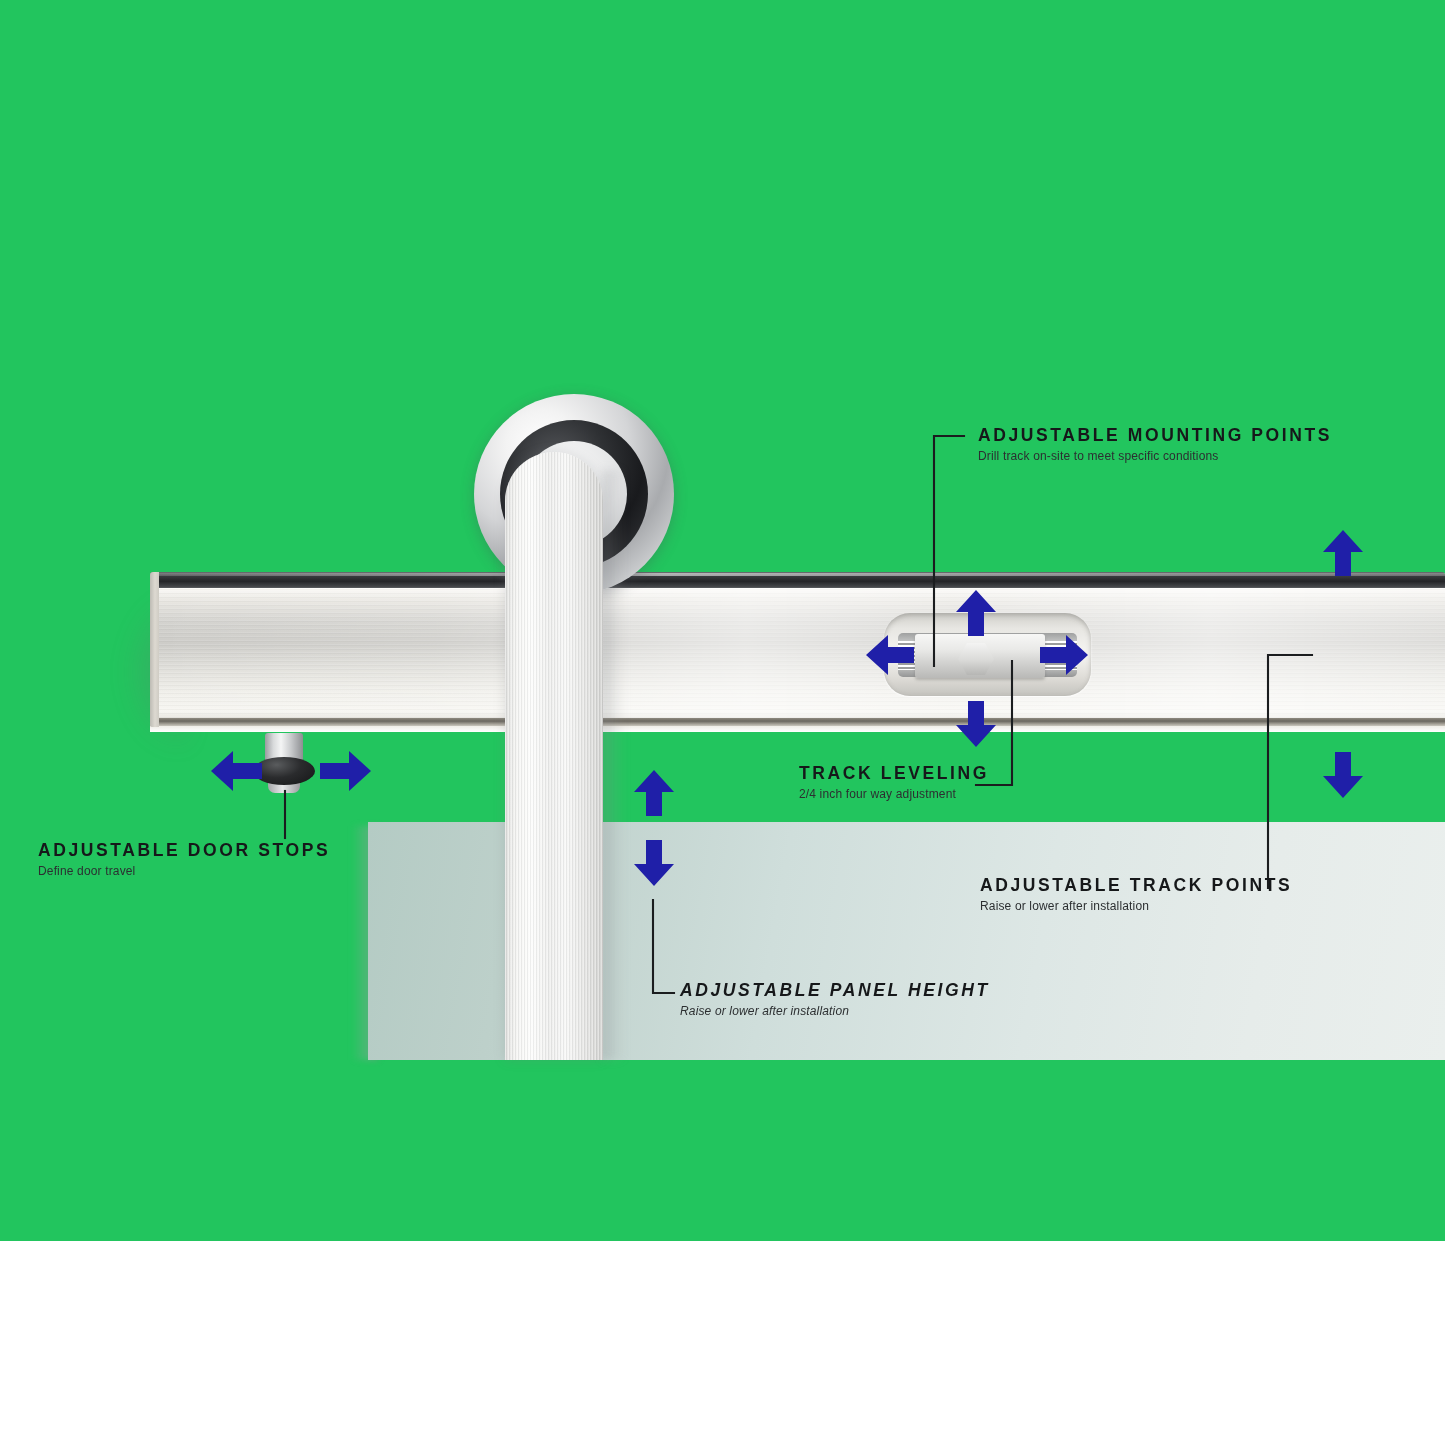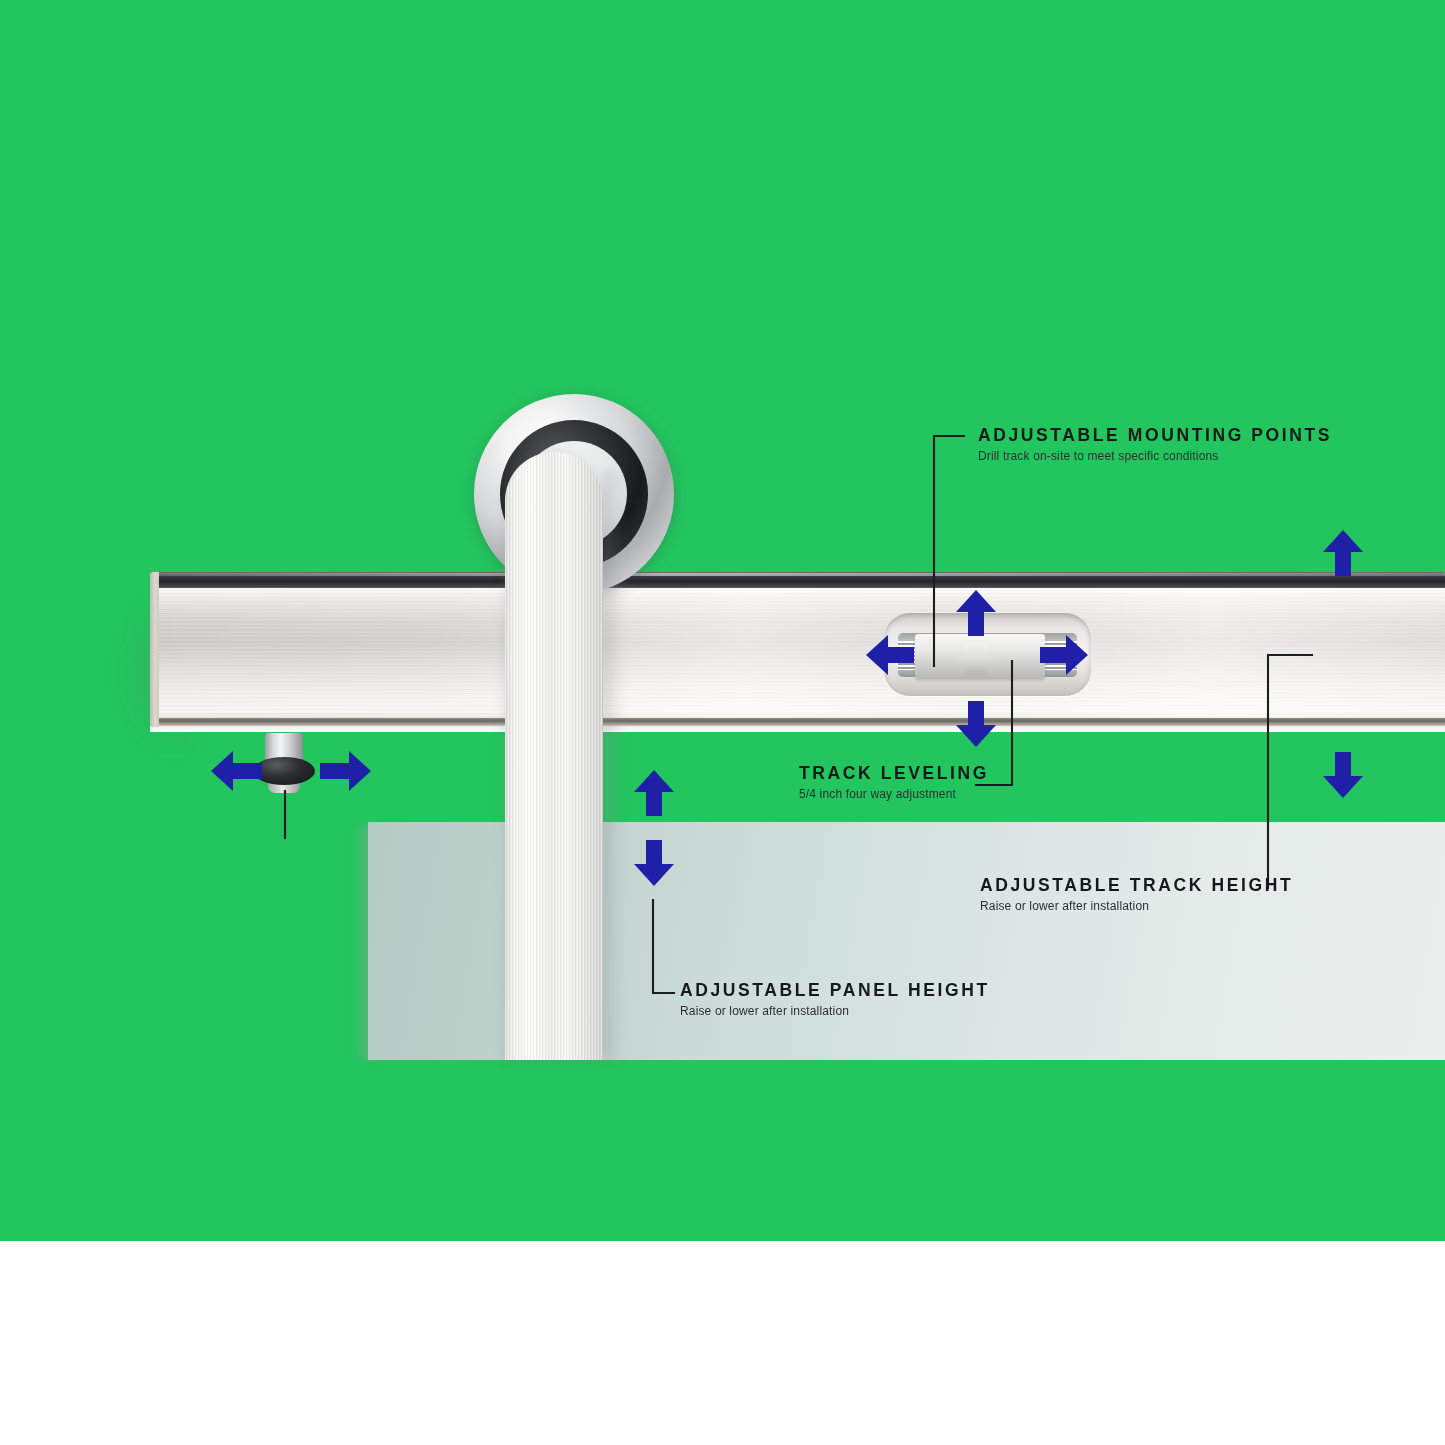--- a/index.html
+++ b/index.html
@@ -168,21 +168,21 @@
     white-space:nowrap;line-height:1.1;
   }
   .callout .sub{
     font-size:12px;font-weight:400;letter-spacing:.15px;color:#2c2f31;
     white-space:nowrap;margin-top:5px;line-height:1.15;
   }
   .c-mount{left:978px;top:426px;}
   .c-level{left:754px;top:764px;margin-left:45px;}
   .c-stops{left:38px;top:841px;}
   .c-trackh{left:980px;top:876px;}
-  .c-panelh{left:680px;top:981px;}
+  .c-panelh{left:680px;top:981px;font-style:italic;}
 </style>
 </head>
 <body>
 
 <div id="stage">
 
   <div class="panel-shadow"></div>
   <div class="panel">
     
   </div>
@@ -288,26 +288,30 @@
       </svg>
   </div>
 
   <div class="callout c-mount">
     <div class="title">ADJUSTABLE MOUNTING POINTS</div>
     <div class="sub">Drill track on-site to meet specific conditions</div>
   </div>
 
   <div class="callout c-level">
     <div class="title">TRACK LEVELING</div>
-    <div class="sub">5/4 inch four way adjustment</div>
-  </div>
-
+    <div class="sub">2/4 inch four way adjustment</div>
+  </div>
+
+  <div class="callout c-stops">
+    <div class="title">ADJUSTABLE DOOR STOPS</div>
+    <div class="sub">Define door travel</div>
+  </div>
 
   <div class="callout c-trackh">
-    <div class="title">ADJUSTABLE TRACK HEIGHT</div>
+    <div class="title">ADJUSTABLE TRACK POINTS</div>
     <div class="sub">Raise or lower after installation</div>
   </div>
 
   <div class="callout c-panelh">
     <div class="title">ADJUSTABLE PANEL HEIGHT</div>
     <div class="sub">Raise or lower after installation</div>
   </div>
 
 </div>
 

